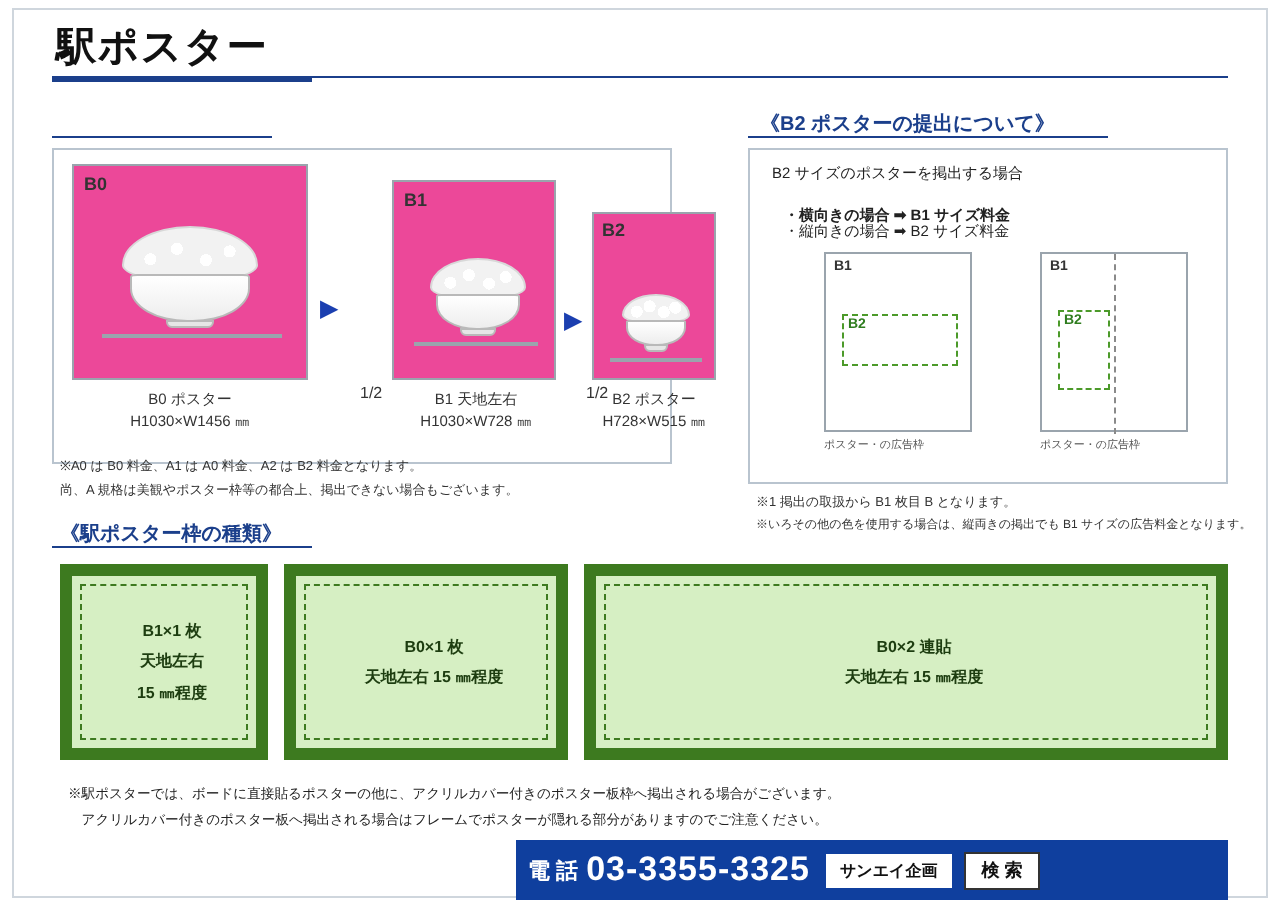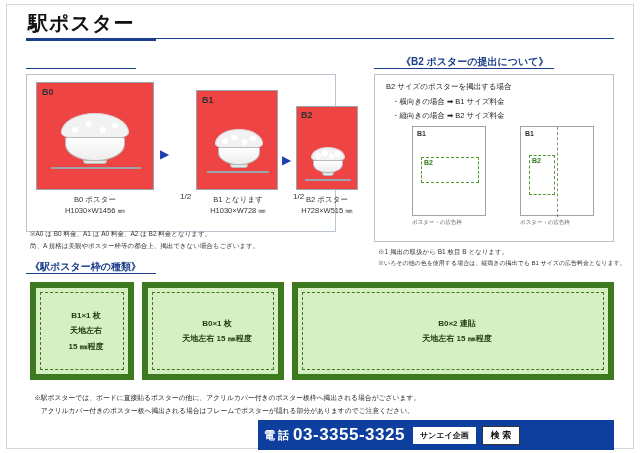--- a/index.html
+++ b/index.html
@@ -45,21 +45,21 @@
   .panel {
     position:absolute; box-sizing:border-box;
     border:1px solid #b9c4cf;
     background:#fff;
   }
 
   
   .posterbox {
     position:absolute; box-sizing:border-box;
     border:1px solid #9aa4ad;
-    background:#ef4444;
+    background:#ec4899;
   }
   .bowl-label {
     position:absolute; font-size:9px; font-weight:bold; color:#333;
   }
   .cap {
     position:absolute; text-align:center; font-size:7.5px; color:#333;
     line-height:1.5;
     white-space:nowrap;
   }
   .frac {
@@ -217,21 +217,21 @@
   <div class="posterbox" style="left:196px; top:90px; width:82px; height:100px;">
     <div class="bowl-label" style="left:5px; top:4px;">B1</div>
     <div class="bowl" style="left:18px; top:38px; width:48px; height:36px;">
       <div class="rice"></div>
       <div class="cupbody"></div>
       <div class="foot"></div>
     </div>
     <div class="tabletop" style="left:10px; top:80px; width:62px;"></div>
   </div>
   <div class="cap" style="left:190px; top:194px; width:96px;">
-    <div>B1 となります</div>
+    <div>B1 天地左右</div>
     <div>H1030×W728 ㎜</div>
   </div>
 
   <div class="arrow" style="left:282px; top:154px;">▶</div>
   <div class="frac" style="left:293px; top:192px;">1/2</div>
 
   <div class="posterbox" style="left:296px; top:106px; width:62px; height:84px;">
     <div class="bowl-label" style="left:4px; top:3px;">B2</div>
     <div class="bowl" style="left:14px; top:40px; width:34px; height:26px;">
       <div class="rice"></div>
@@ -241,27 +241,27 @@
     <div class="tabletop" style="left:8px; top:72px; width:46px;"></div>
   </div>
   <div class="cap" style="left:294px; top:194px; width:66px;">
     <div>B2 ポスター</div>
     <div>H728×W515 ㎜</div>
   </div>
 
   <div class="note" style="left:30px; top:228px;">※A0 は B0 料金、A1 は A0 料金、A2 は B2 料金となります。</div>
   <div class="note" style="left:30px; top:240px;">尚、A 規格は美観やポスター枠等の都合上、掲出できない場合もございます。</div>
 
-  <div class="sec-head" style="left:380px; top:55px;margin-left:21px;">《B2 ポスターの提出について》</div>
+  <div class="sec-head" style="left:380px; top:55px;">《B2 ポスターの提出について》</div>
   <div class="sec-underline" style="left:374px; top:68px; width:180px;"></div>
 
   <div class="panel" style="left:374px; top:74px; width:240px; height:168px;"></div>
 
   <div class="rp-line" style="left:386px; top:80px;">B2 サイズのポスターを掲出する場合</div>
-  <div class="rp-line" style="left:392px; top:95px;">・横向きの場合 ➡ B1 サイズ料金</div>
+  <div class="rp-line" style="left:392px; top:101px;font-weight:bold;">・横向きの場合 ➡ B1 サイズ料金</div>
   <div class="rp-line" style="left:392px; top:109px;">・縦向きの場合 ➡ B2 サイズ料金</div>
 
   <div class="minibox" style="left:412px; top:126px; width:74px; height:90px;">
     <div class="mini-label" style="position:absolute; left:4px; top:3px;">B1</div>
     <div class="dash" style="left:8px; top:30px; width:58px; height:26px;">
       <span>B2</span>
     </div>
   </div>
   <div class="mini-cap" style="left:412px; top:219px;">ポスター・の広告枠</div>
 

